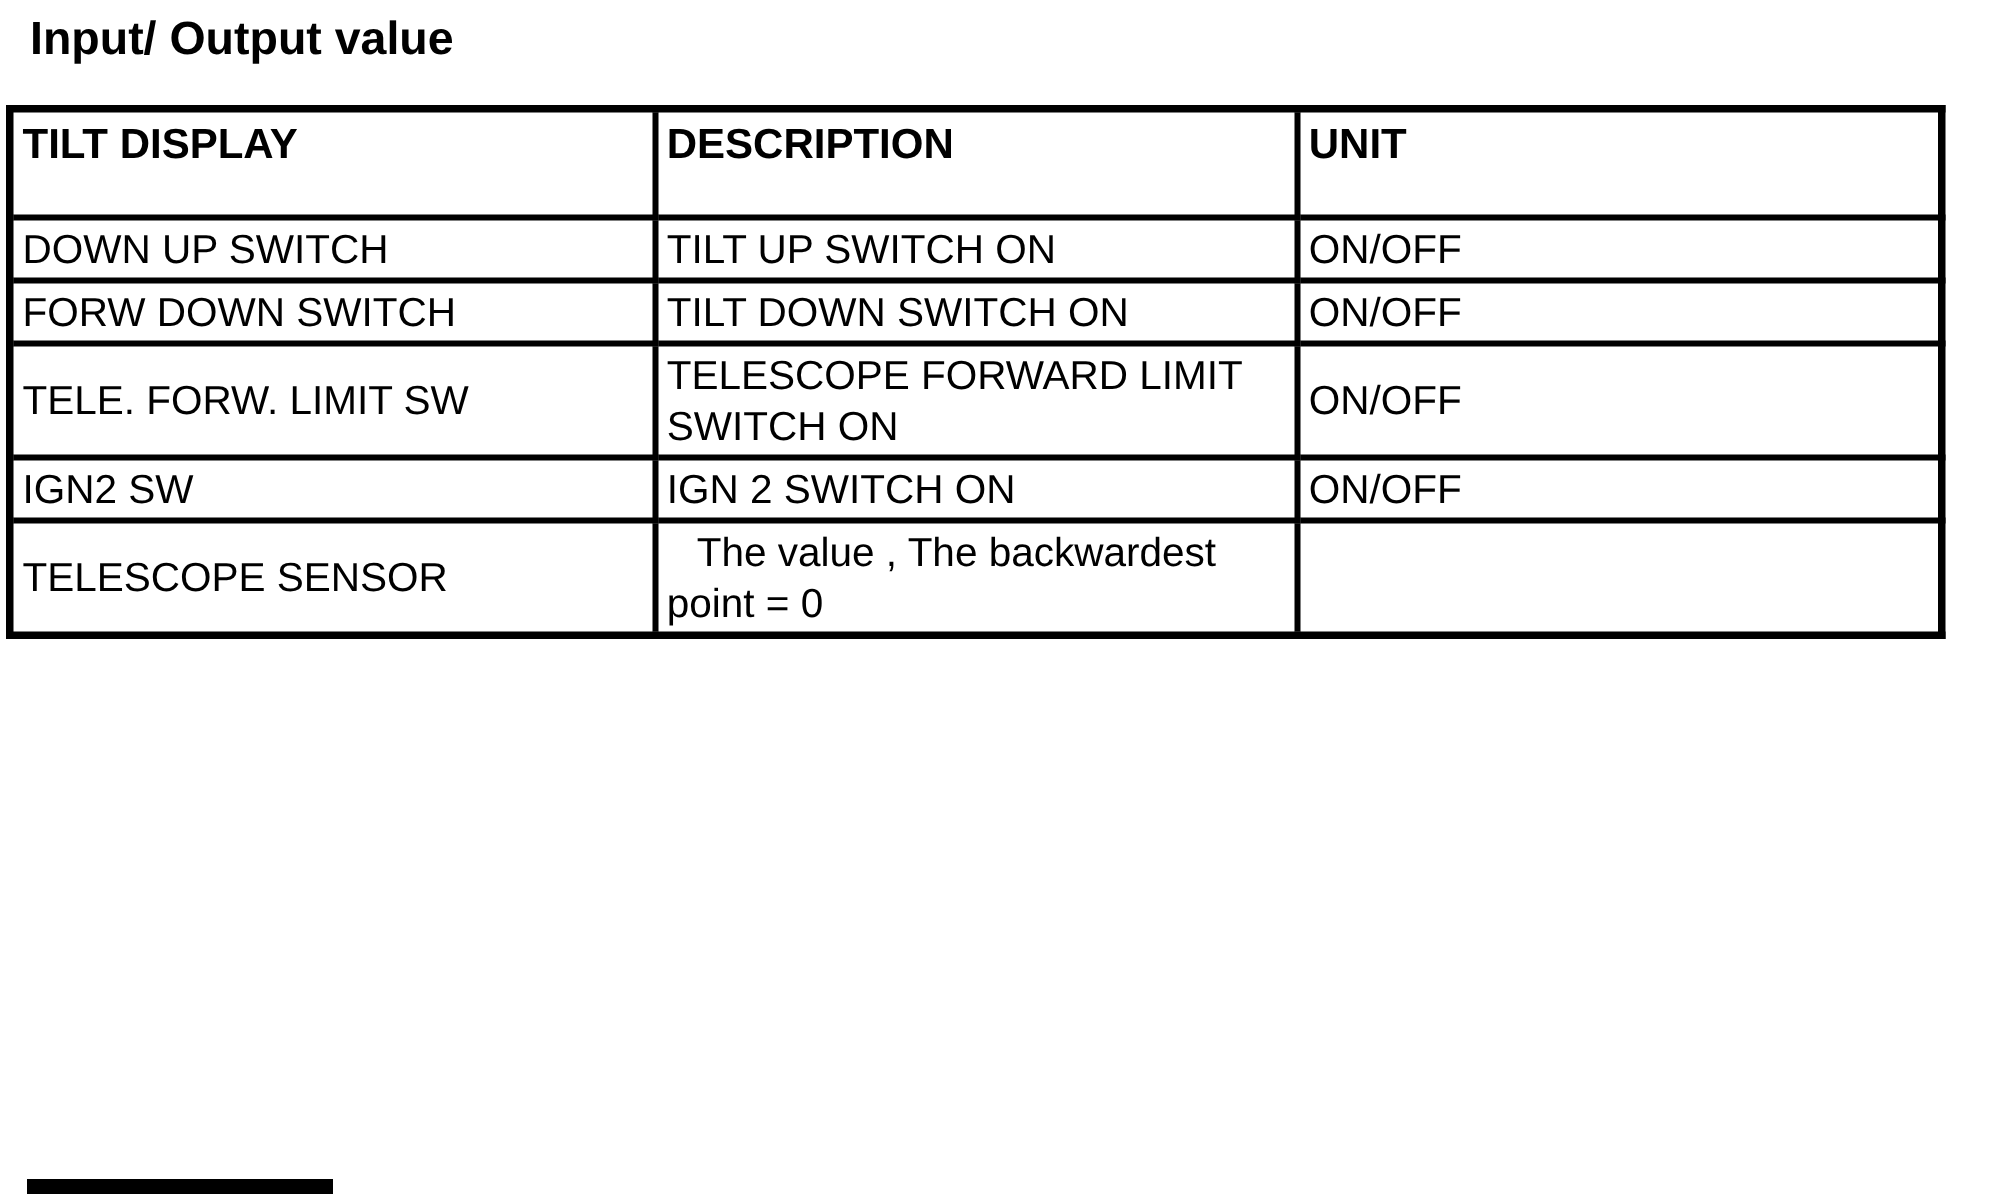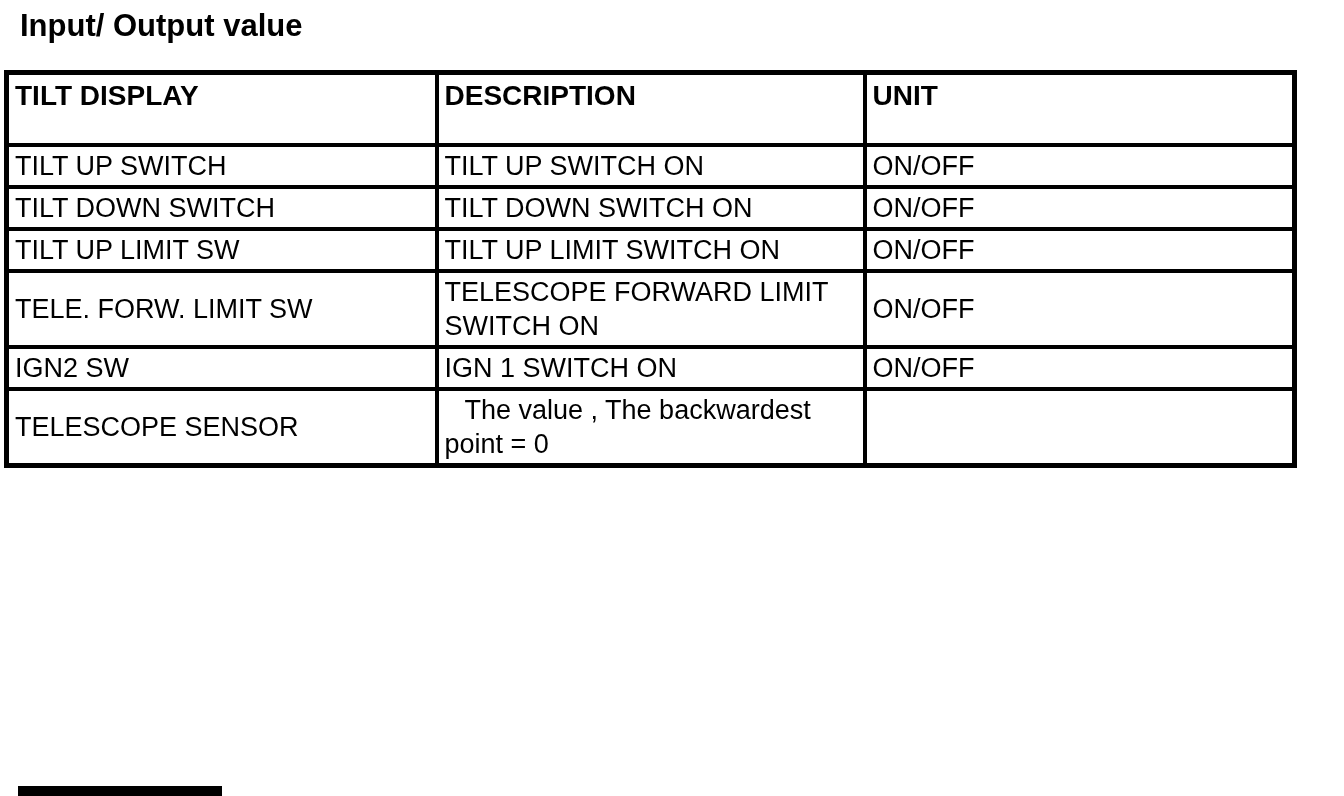--- a/index.html
+++ b/index.html
@@ -77,42 +77,37 @@
   </colgroup>
   <thead>
     <tr>
       <th>TILT DISPLAY</th>
       <th>DESCRIPTION</th>
       <th>UNIT</th>
     </tr>
   </thead>
   <tbody id="table-body">
       <tr>
-        <td class="display">TILT UP SWITCH</td>
+        <td class="display">DOWN UP SWITCH</td>
         <td class="desc">TILT UP SWITCH ON</td>
         <td class="unit">ON/OFF</td>
       </tr>
       <tr>
-        <td class="display">TILT DOWN SWITCH</td>
+        <td class="display">FORW DOWN SWITCH</td>
         <td class="desc">TILT DOWN SWITCH ON</td>
-        <td class="unit">ON/OFF</td>
-      </tr>
-      <tr>
-        <td class="display">TILT UP LIMIT SW</td>
-        <td class="desc">TILT UP LIMIT SWITCH ON</td>
         <td class="unit">ON/OFF</td>
       </tr>
       <tr>
         <td class="display">TELE. FORW. LIMIT SW</td>
         <td class="desc">TELESCOPE FORWARD LIMIT SWITCH ON</td>
         <td class="unit">ON/OFF</td>
       </tr>
       <tr>
         <td class="display">IGN2 SW</td>
-        <td class="desc">IGN 1 SWITCH ON</td>
+        <td class="desc">IGN 2 SWITCH ON</td>
         <td class="unit">ON/OFF</td>
       </tr>
       <tr>
         <td class="display">TELESCOPE SENSOR</td>
         <td class="desc">The value , The backwardest point = 0</td>
         <td class="unit"></td>
       </tr>
     </tbody>
 </table>
 

